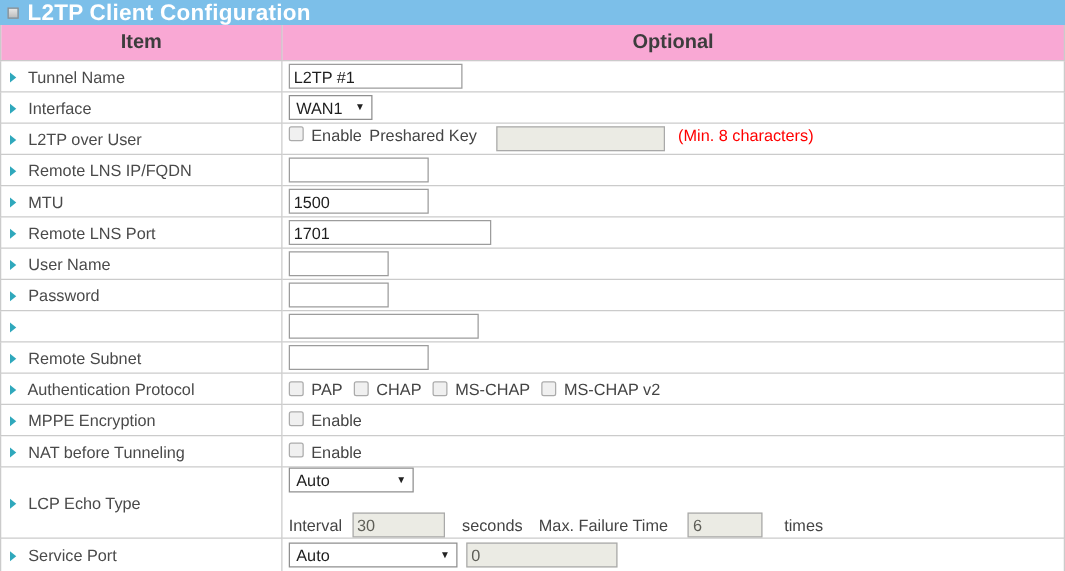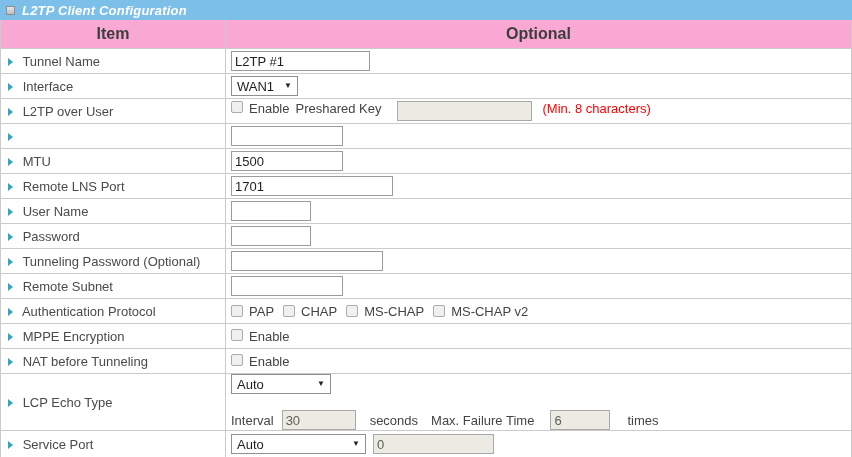--- a/index.html
+++ b/index.html
@@ -13,21 +13,21 @@
   
   .titlebar{
     height:20px;background:#7cbfe9;display:flex;align-items:center;
     padding-left:6px;box-sizing:border-box;
   }
   .titleicon{
     width:9px;height:9px;margin-right:7px;flex:0 0 auto;
     background:linear-gradient(#e6e6e6,#bdbdbd);
     border:1px solid #8d8d8d;box-sizing:border-box;
   }
-  .titletext{color:#ffffff;font-weight:bold;font-size:13px;letter-spacing:.2px;font-style:italic;}
+  .titletext{color:#ffffff;font-weight:bold;font-size:18px;letter-spacing:.2px;}
 
   
   table{border-collapse:collapse;width:852px;table-layout:fixed;}
   col.c1{width:225px;}
   th{
     font-weight:bold;color:#3d3d3d;text-align:center;height:26px;
     border:1px solid #cbcbcb;border-top:none;background:#f9a8d4;font-size:16px;
   }
   td{border:1px solid #cbcbcb;height:24px;padding:0;vertical-align:middle;background:#fff;}
   tr.tall td{height:46px;}
@@ -124,20 +124,21 @@
             <span class="cbl">Preshared Key</span>
             <input class="txt dis" style="width: 127px; margin-left: 16px;" type="text" disabled="" value="">
             <span class="hint">(Min. 8 characters)</span>
           </span>
         </td>
       </tr>
 
       <tr>
         <td class="item">
           <span class="arr"></span>
+          <span class="lbl">Remote LNS IP/FQDN</span>
         </td>
         <td class="set">
           <input class="txt" style="width: 104px;" type="text" value="">
         </td>
       </tr>
 
       <tr>
         <td class="item">
           <span class="arr"></span>
           <span class="lbl">MTU</span>
@@ -173,21 +174,20 @@
           <span class="lbl">Password</span>
         </td>
         <td class="set">
           <input class="txt" style="width: 72px;" type="text" value="">
         </td>
       </tr>
 
       <tr>
         <td class="item">
           <span class="arr"></span>
-          <span class="lbl">Tunneling Password (Optional)</span>
         </td>
         <td class="set">
           <input class="txt" style="width: 144px;" type="text" value="">
         </td>
       </tr>
 
       <tr>
         <td class="item">
           <span class="arr"></span>
           <span class="lbl">Remote Subnet</span>

